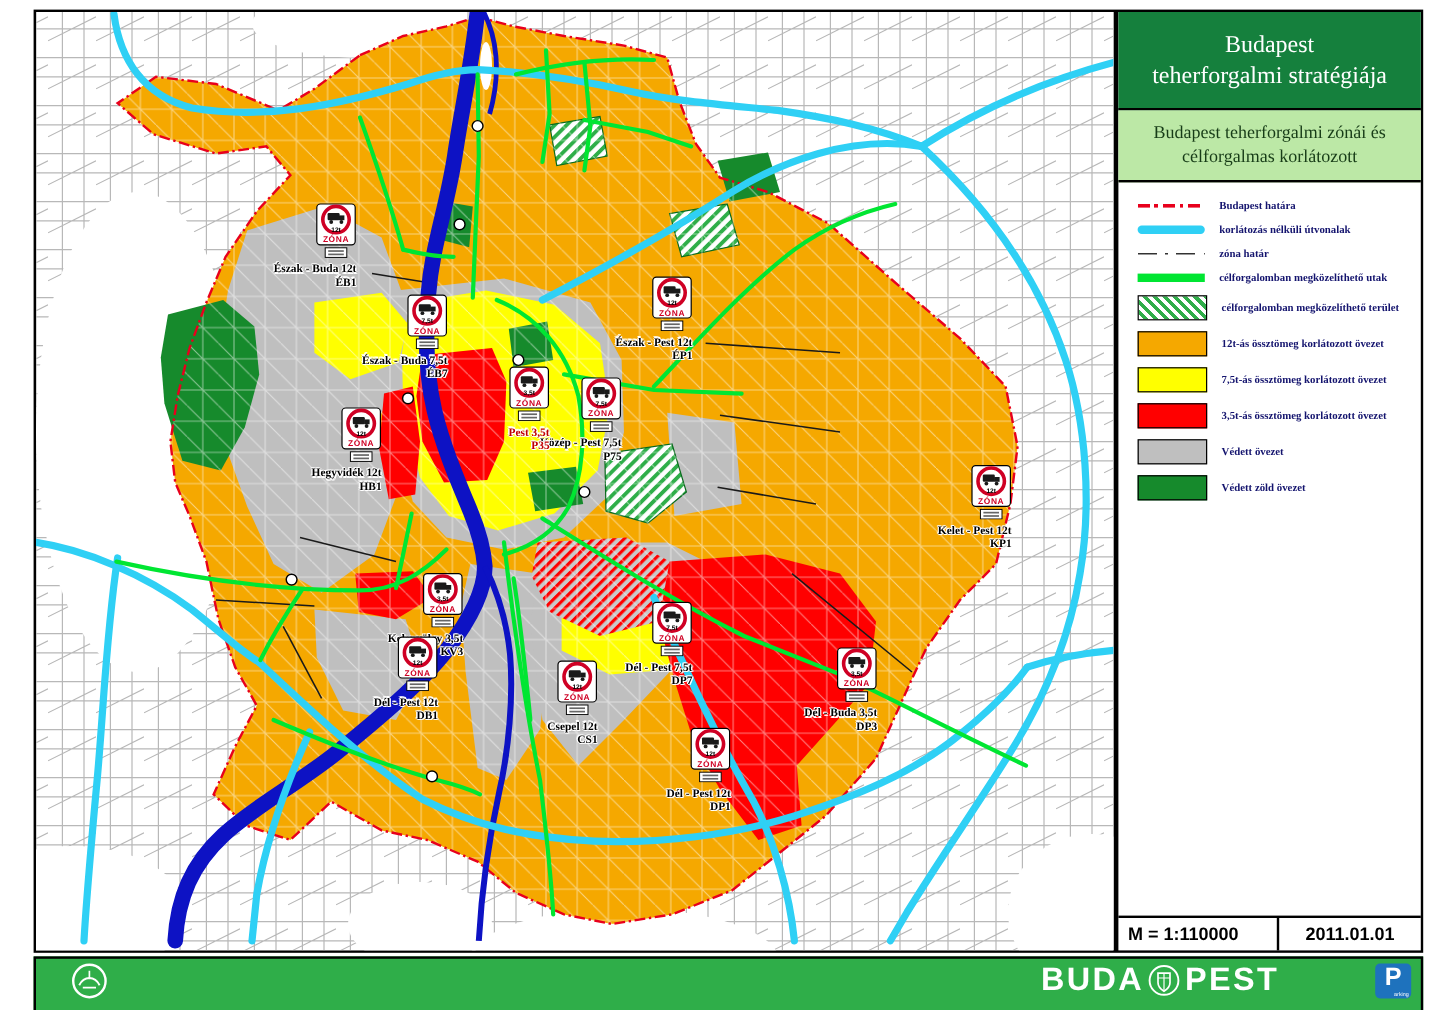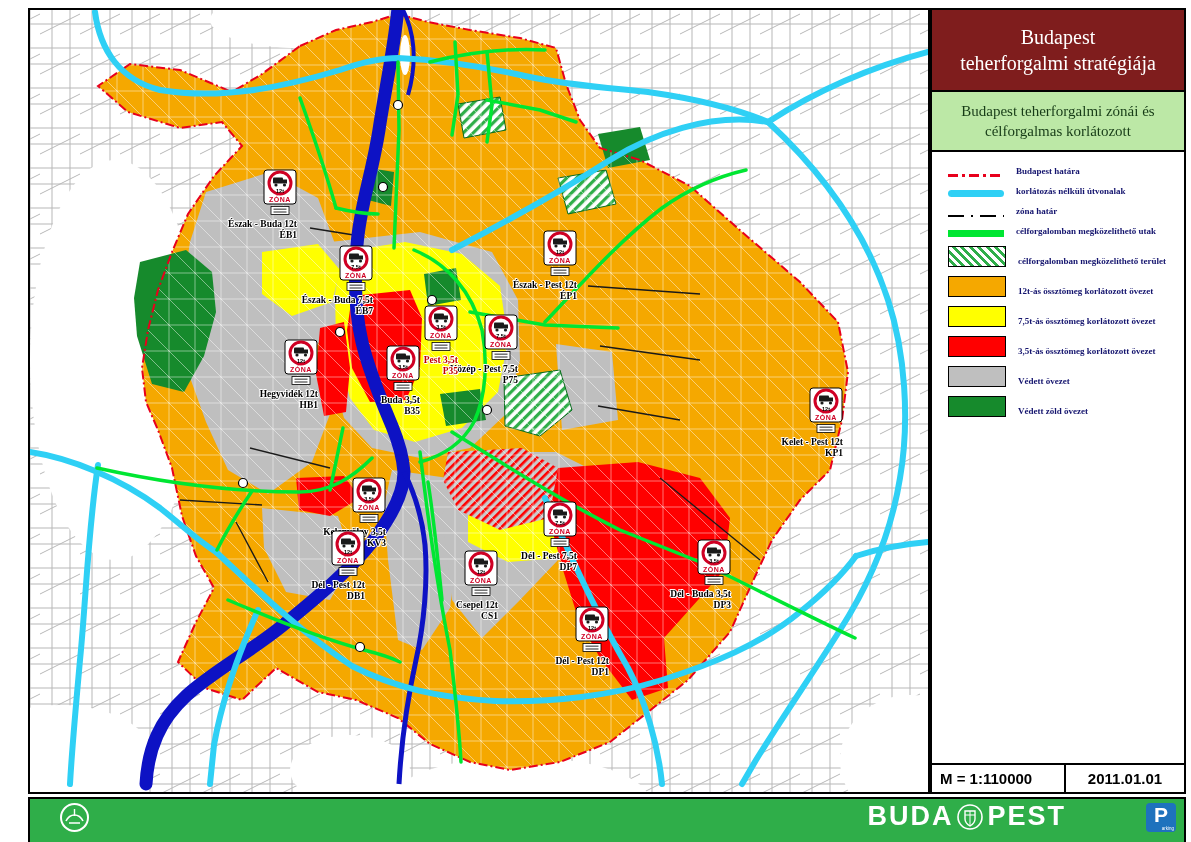--- a/index.html
+++ b/index.html
@@ -25,26 +25,26 @@
   
   .street{position:absolute;font:bold 7px "Liberation Serif",serif;color:#000;white-space:nowrap;
      transform:translate(-50%,-50%);
      text-shadow:1px 0 0 #fff,-1px 0 0 #fff,0 1px 0 #fff,0 -1px 0 #fff;}
   .mroad{position:absolute;font:bold 11px "Liberation Serif",serif;color:#000;white-space:nowrap;
      transform:translate(-50%,-50%);
      text-shadow:1px 0 0 #fff,-1px 0 0 #fff,0 1px 0 #fff,0 -1px 0 #fff;}
   
   .side-panel{position:absolute;left:930px;top:8px;width:256px;height:786px;border:2px solid #000;
       box-sizing:border-box;background:#fff;display:flex;flex-direction:column;}
-  .title-box{background:#7f1d1d;border-bottom:2px solid #000;color:#fff;text-align:center;
+  .title-box{background:#15803d;border-bottom:2px solid #000;color:#fff;text-align:center;
       font:20px "Liberation Serif",serif;padding:14px 6px;white-space:pre-line;line-height:26px;}
   .subtitle-box{background:#bce8a6;border-bottom:2px solid #000;color:#173c17;text-align:center;
       font:15px "Liberation Serif",serif;padding:9px 6px;white-space:pre-line;line-height:20px;}
   .legend{flex:1;padding:14px 10px 0 16px;}
-  .lg-item{display:flex;align-items:flex-end;margin:0 0 9px 0;}
+  .lg-item{display:flex;align-items:center;margin:0 0 9px 0;}
   .sw{width:56px;min-width:56px;margin-right:12px;display:inline-block;}
   .sw-budapest-border{height:3px;background:repeating-linear-gradient(90deg,#e8001c 0 10px,transparent 10px 14px,#e8001c 14px 17px,transparent 17px 21px);}
   .sw-cyan{height:7px;background:#2fd0f5;border-radius:4px;}
   .sw-zone-border{height:1.6px;background:repeating-linear-gradient(90deg,#000 0 16px,transparent 16px 23px,#000 23px 25px,transparent 25px 32px);}
   .sw-green-road{height:7px;background:#00e632;}
   .sw-box-hatch{height:19px;border:1.6px solid #000;background:repeating-linear-gradient(45deg,#fff 0 3px,#2fae49 3px 6px);}
   .sw-box-orange{height:19px;border:1.6px solid #000;background:#f5a800;}
   .sw-box-yellow{height:19px;border:1.6px solid #000;background:#ffff00;}
   .sw-box-red{height:19px;border:1.6px solid #000;background:#ff0000;}
   .sw-box-gray{height:19px;border:1.6px solid #000;background:#bfbfbf;}
@@ -369,39 +369,20 @@
         </g>
         <text x="17" y="24" class="sgw">3,5t</text>
         <text x="17" y="33" class="sgz">ZÓNA</text>
         <rect x="8" y="37.5" width="18" height="8" class="sgplate"></rect>
         <rect x="10.5" y="39.5" width="13" height="1.4" class="sgline"></rect>
         <rect x="10.5" y="42.3" width="13" height="1.4" class="sgline"></rect>
       </svg>
       <div class="zname">Pest 3,5t</div>
       <div class="zcode">P35</div>
     </div>
-      <div class="zone" style="left: 345px; top: 368px;">
-      <svg class="zsign" viewBox="0 0 34 46" width="34" height="46">
-        <rect x="1" y="1" width="32" height="34" rx="3" class="sgbox"></rect>
-        <circle cx="17" cy="14" r="11" class="sgring"></circle>
-        <g class="sgtruck">
-          <rect x="10" y="8.5" width="10" height="6" rx="1"></rect>
-          <rect x="19.5" y="10.5" width="4.5" height="4"></rect>
-          <circle cx="13" cy="16" r="1.6"></circle>
-            <circle cx="21.5" cy="16" r="1.6"></circle>
-        </g>
-        <text x="17" y="24" class="sgw">3,5t</text>
-        <text x="17" y="33" class="sgz">ZÓNA</text>
-        <rect x="8" y="37.5" width="18" height="8" class="sgplate"></rect>
-        <rect x="10.5" y="39.5" width="13" height="1.4" class="sgline"></rect>
-        <rect x="10.5" y="42.3" width="13" height="1.4" class="sgline"></rect>
-      </svg>
-      <div class="zname">Buda 3,5t</div>
-      <div class="zcode">B35</div>
-    </div>
       <div class="zone" style="left: 768px; top: 410px;">
       <svg class="zsign" viewBox="0 0 34 46" width="34" height="46">
         <rect x="1" y="1" width="32" height="34" rx="3" class="sgbox"></rect>
         <circle cx="17" cy="14" r="11" class="sgring"></circle>
         <g class="sgtruck">
           <rect x="10" y="8.5" width="10" height="6" rx="1"></rect>
           <rect x="19.5" y="10.5" width="4.5" height="4"></rect>
           <circle cx="13" cy="16" r="1.6"></circle>
             <circle cx="21.5" cy="16" r="1.6"></circle>
         </g>

